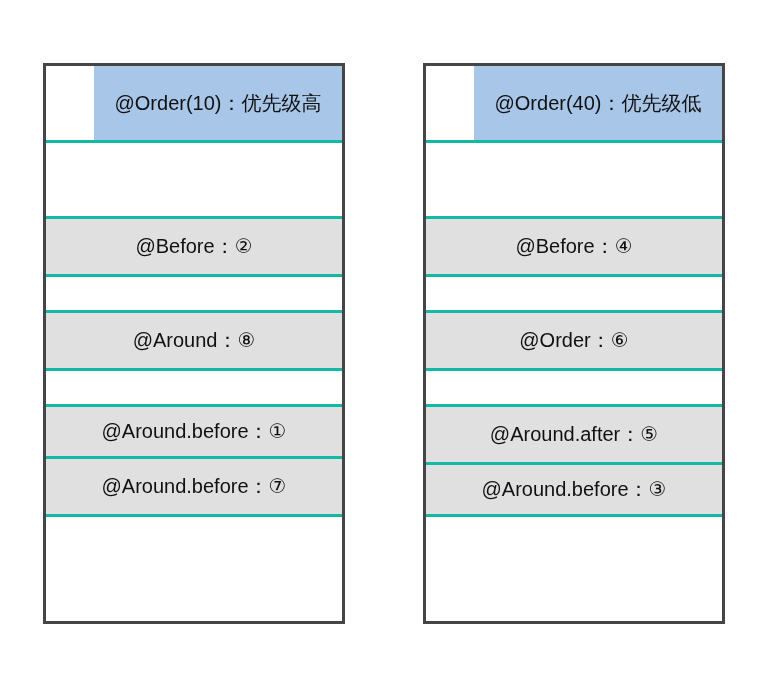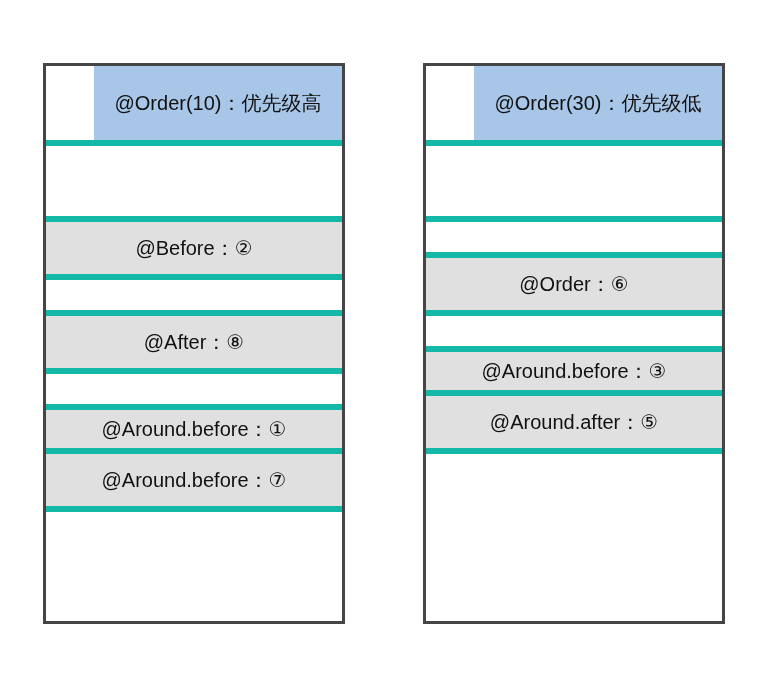--- a/index.html
+++ b/index.html
@@ -28,67 +28,68 @@
     border: 3px solid #454545;
     background: #ffffff;
     display: flex;
     flex-direction: column;
   }
   .column.left  { left: 43px; }
   .column.right { left: 423px; }
 
   .row {
     box-sizing: border-box;
-    border-top: 6px solid #14b8a6;
+    border-top: 3px solid #14b8a6;
     display: flex;
     flex-direction: column;
     align-items: center;
     justify-content: center;
     text-align: center;
     font-size: 20px;
     line-height: 27px;
     flex: 0 0 auto;
   }
   .row:first-child { border-top: none; margin-left: 48px; }
 
   .r-header {
     height: 74px;
     background: #a8c6e8;
   }
   .r-gap-lg  { height: 76px; background: #ffffff; }
   .r-advice  { height: 58px; background: #e0e0e0; }
-  .r-advice-s{ height: 44px; background: #e0e0e0; }
+  .r-advice-s{ height: 52px; background: #e0e0e0; }
   .r-gap-sm  { height: 36px; background: #ffffff; }
   .r-foot    { height: 78px; background: #ffffff; }
 </style>
 </head>
 <body>
 
 <div class="canvas">
 
   <div class="column left">
     <div class="row r-header">
       <div>@Order(10)：优先级高</div>
     </div>
     <div class="row r-gap-lg"></div>
     <div class="row r-advice">@Before：②</div>
     <div class="row r-gap-sm"></div>
-    <div class="row r-advice">@After：⑧</div>
+    <div class="row r-advice">@Around：⑧</div>
     <div class="row r-gap-sm"></div>
     <div class="row r-advice-s">@Around.before：①</div>
     <div class="row r-advice">@Around.before：⑦</div>
     <div class="row r-foot"></div>
   </div>
 
   <div class="column right">
     <div class="row r-header">
-      <div>@Order(30)：优先级低</div>
+      <div>@Order(40)：优先级低</div>
     </div>
     <div class="row r-gap-lg"></div>
+    <div class="row r-advice">@Before：④</div>
     <div class="row r-gap-sm"></div>
     <div class="row r-advice">@Order：⑥</div>
     <div class="row r-gap-sm"></div>
+    <div class="row r-advice">@Around.after：⑤</div>
     <div class="row r-advice-s">@Around.before：③</div>
-    <div class="row r-advice">@Around.after：⑤</div>
     <div class="row r-foot"></div>
   </div>
 
 </div>
 
 </body></html>

